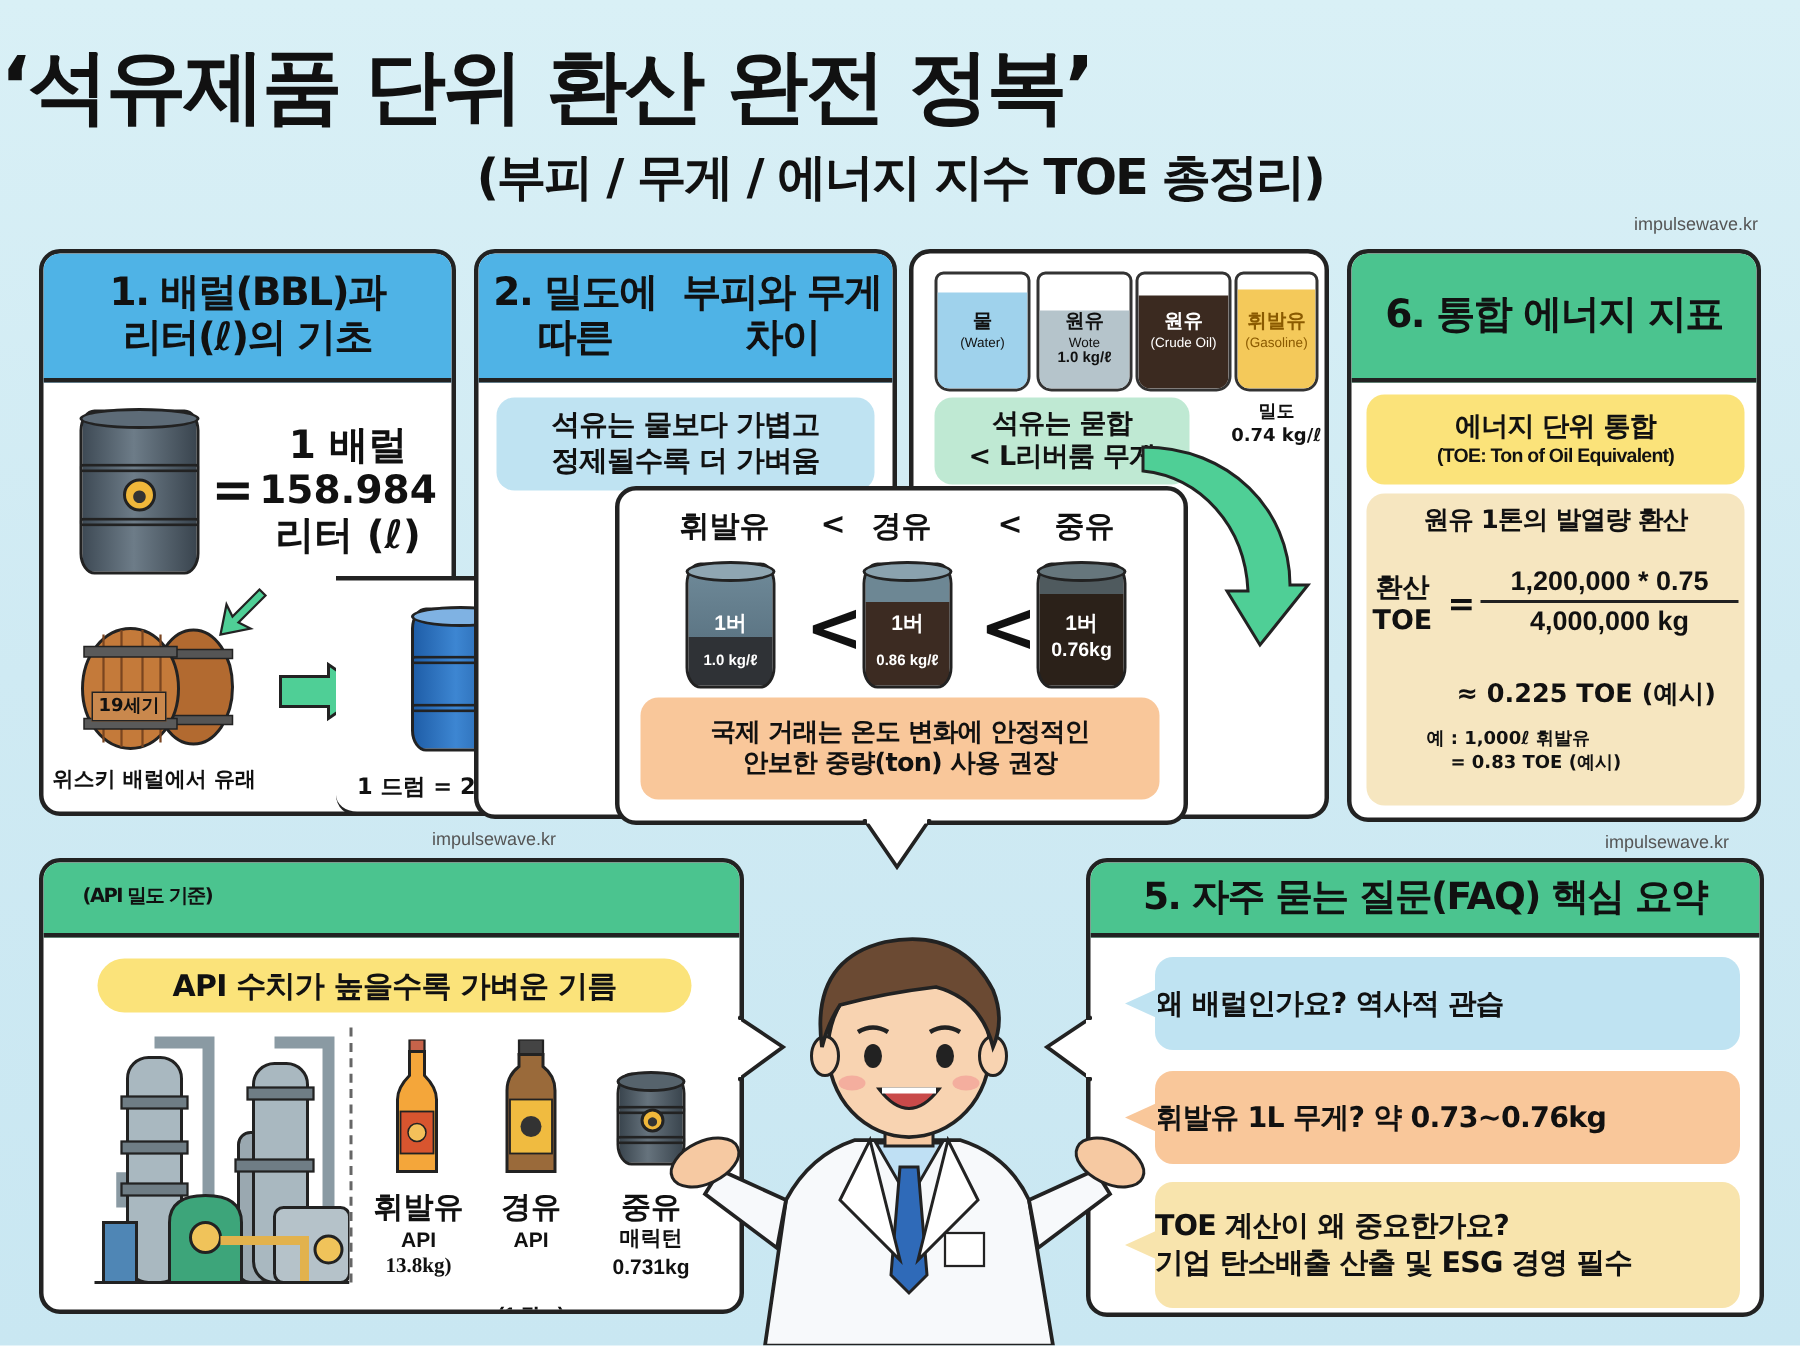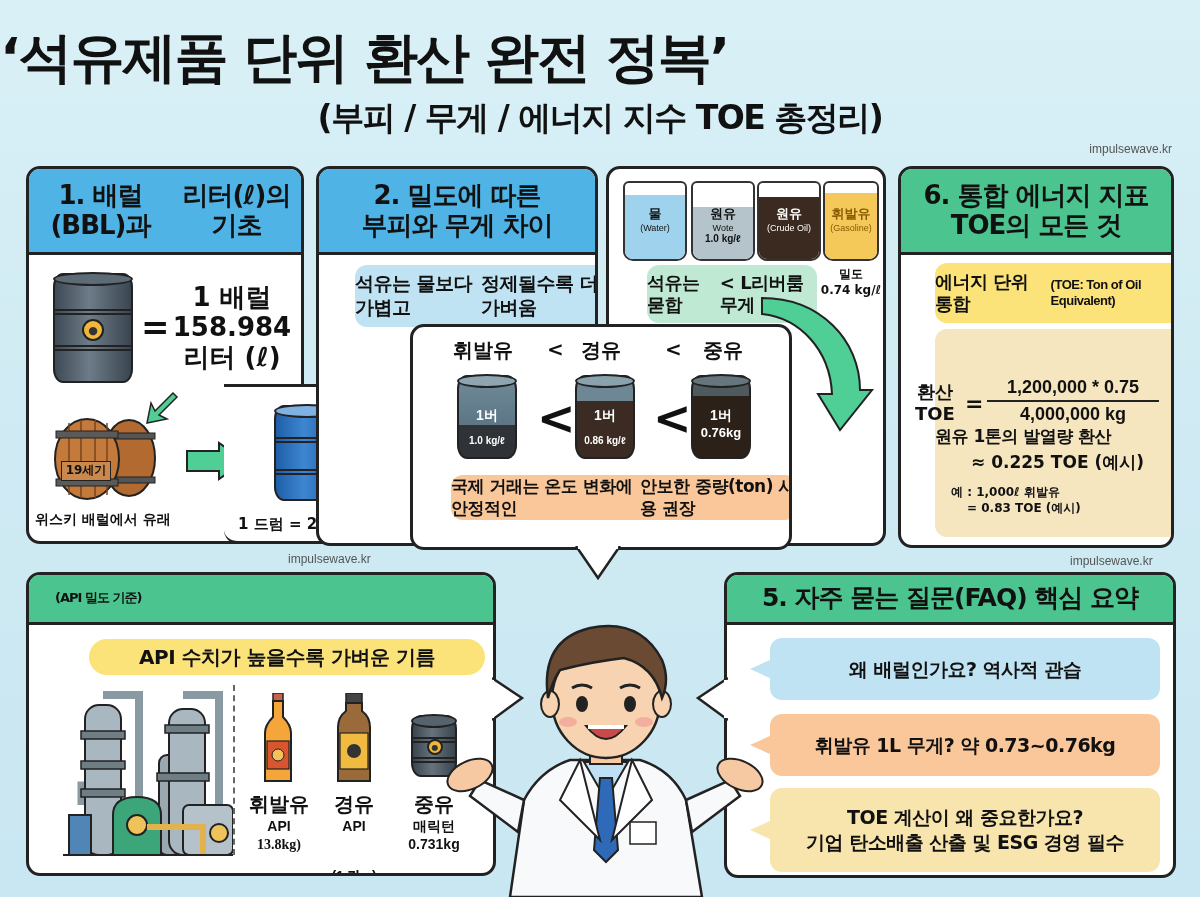--- a/index.html
+++ b/index.html
@@ -29,21 +29,21 @@
     border-bottom: 3px solid #222; text-align: center;
     font-weight: 900; color: #111; letter-spacing: -1px; line-height: 1.15;
     display: flex; align-items: center; justify-content: center;
   }
   .blue-head { background: #4fb3e6; }
   .green-head { background: #4bc48f; }
 
   .pill {
     position: absolute; border-radius: 12px; text-align: left;
     font-weight: 800; letter-spacing: -0.5px; line-height: 1.25;
-    display: flex; flex-direction: row; align-items: center; justify-content: center; margin-left: 24px;
+    display: flex; flex-direction: column; align-items: center; justify-content: center;
   }
 
   
   .barrel {
     position: absolute; border: 2.5px solid #222; border-radius: 10px / 14px;
   }
   .barrel .rim {
     position: absolute; left: -2px; right: -2px; top: -3px; height: 14px;
     border: 2.5px solid #222; border-radius: 50%;
   }
@@ -70,38 +70,38 @@
   }
   .cup .liq { position: absolute; left: 0; right: 0; bottom: 0; }
   .cup .t1 { position: relative; font-size: 13px; font-weight: 800; margin-top: 22px; }
   .cup .t2 { position: relative; font-size: 9px; font-family: "Liberation Sans", sans-serif; }
 
   .lt { font-size: 46px; font-weight: 900; position: absolute; }
 
   .faq {
     position: absolute; left: 770px; width: 390px; border-radius: 12px;
     text-align: center; font-weight: 800; letter-spacing: -0.5px;
-    display: flex; flex-direction: column; align-items: center; justify-content: center;
+    display: flex; flex-direction: column; align-items: flex-start; justify-content: center;
     font-size: 19px; line-height: 1.3;
   }
   .faq::before {
     content: ""; position: absolute; left: -20px; top: 50%; margin-top: -10px;
     border-top: 10px solid transparent; border-bottom: 10px solid transparent;
     border-right: 22px solid currentColor;
   }
 </style>
 </head>
 <body>
 
 <div class="abs title">‘석유제품 단위 환산 완전 정복’</div>
 <div class="abs subtitle">(부피 / 무게 / 에너지 지수 TOE 총정리)</div>
 <div class="abs wm" style="top:142px; right:28px;">impulsewave.kr</div>
 
 <div class="card" style="left:26px; top:166px; width:278px; height:378px;">
-  <div class="card-head blue-head" style="height:86px; font-size:26px; flex-direction:row;">
+  <div class="card-head blue-head" style="height:86px; font-size:26px; flex-direction:column;">
     <div>1. 배럴(BBL)과</div>
     <div>리터(ℓ)의 기초</div>
   </div>
 
   <div class="barrel" style="left:24px; top:104px; width:80px; height:110px; background:linear-gradient(90deg,#3e4a55,#6d7c88 45%,#3a454f);">
     <div class="rim" style="background:#5d6b77;"></div>
     <div class="ring" style="top:34px;"></div>
     <div class="ring" style="top:70px;"></div>
     <div class="drop-badge" style="left:27px; top:44px;">●</div>
   </div>
@@ -141,21 +141,21 @@
   <div class="barrel" style="left:50px; top:18px; width:66px; height:96px; background:linear-gradient(90deg,#1f5ea8,#3d86d2 45%,#1e5aa0);">
     <div class="rim" style="background:#7fb2e3;"></div>
     <div class="ring" style="top:30px;"></div>
     <div class="ring" style="top:62px;"></div>
   </div>
   <div class="abs" style="left:14px; top:128px; font-size:15px; font-weight:800;">1 드럼 = 200리터</div>
 </div>
 <div class="abs wm" style="top:552px; left:288px;">impulsewave.kr</div>
 
 <div class="card" style="left:316px; top:166px; width:282px; height:380px;">
-  <div class="card-head blue-head" style="height:86px; font-size:26px; flex-direction:column;">
+  <div class="card-head blue-head" style="height:86px; font-size:26px; flex-direction:row;">
     <div>2. 밀도에 따른</div>
     <div>부피와 무게 차이</div>
   </div>
   <div class="pill" style="left:12px; top:96px; width:252px; height:62px; background:#bfe3f2; font-size:19px;">
     <div>석유는 물보다 가볍고</div>
     <div>정제될수록 더 가벼움</div>
   </div>
 </div>
 
 <div class="card" style="left:606px; top:166px; width:280px; height:380px;">
@@ -212,35 +212,34 @@
     <div class="lbl" style="top:30px; font-size:14px;">1버</div>
     <div class="lbl" style="top:58px; font-size:10px;">0.86 kg/ℓ</div>
   </div>
   <div class="lt" style="left:240px; top:64px;">&lt;</div>
   <div class="barrel" style="left:278px; top:48px; width:60px; height:84px; background:linear-gradient(180deg,#4f5a5e 0%,#4f5a5e 24%,#2b2119 24%);">
     <div class="rim" style="background:#66767c;"></div>
     <div class="lbl" style="top:30px; font-size:14px;">1버</div>
     <div class="lbl" style="top:48px; font-size:13px;">0.76kg</div>
   </div>
 
-  <div class="pill" style="left:14px; top:148px; width:346px; height:45px; background:#f9c79a; font-size:17px;">
+  <div class="pill" style="left:14px; top:138px; width:346px; height:68px; background:#f9c79a; font-size:17px;">
     <div>국제 거래는 온도 변화에 안정적인</div>
     <div>안보한 중량(ton) 사용 권장</div>
   </div>
 </div>
 
 <svg class="abs" style="left:574px; top:546px;" width="48" height="36">
   <path d="M2 0 L24 32 L46 0" fill="#fff" stroke="#222" stroke-width="2.5"></path>
   <rect x="4" y="0" width="40" height="3" fill="#fff"></rect>
 </svg>
 
 <div class="card" style="left:898px; top:166px; width:276px; height:382px;">
   <div class="card-head green-head" style="height:86px; font-size:26px; flex-direction:column;">
     <div>6. 통합 에너지 지표</div>
-    <div>TOE의 모든 것</div>
   </div>
   <div class="pill" style="left:10px; top:94px; width:252px; height:60px; background:#fbe37a;">
     <div style="font-size:18px;">에너지 단위 통합</div>
     <div style="font-size:13px; font-family:'Liberation Sans', sans-serif; font-weight:700;">(TOE: Ton of Oil Equivalent)</div>
   </div>
   <div class="pill" style="left:10px; top:160px; width:252px; height:208px; background:#f6e6c0; justify-content:flex-start; padding-top:8px;">
     <div style="font-size:17px;">원유 1톤의 발열량 환산</div>
   </div>
   <div class="abs" style="left:14px; top:212px; font-size:18px; font-weight:800; text-align:center; line-height:1.2;">
     <div>환산</div>

